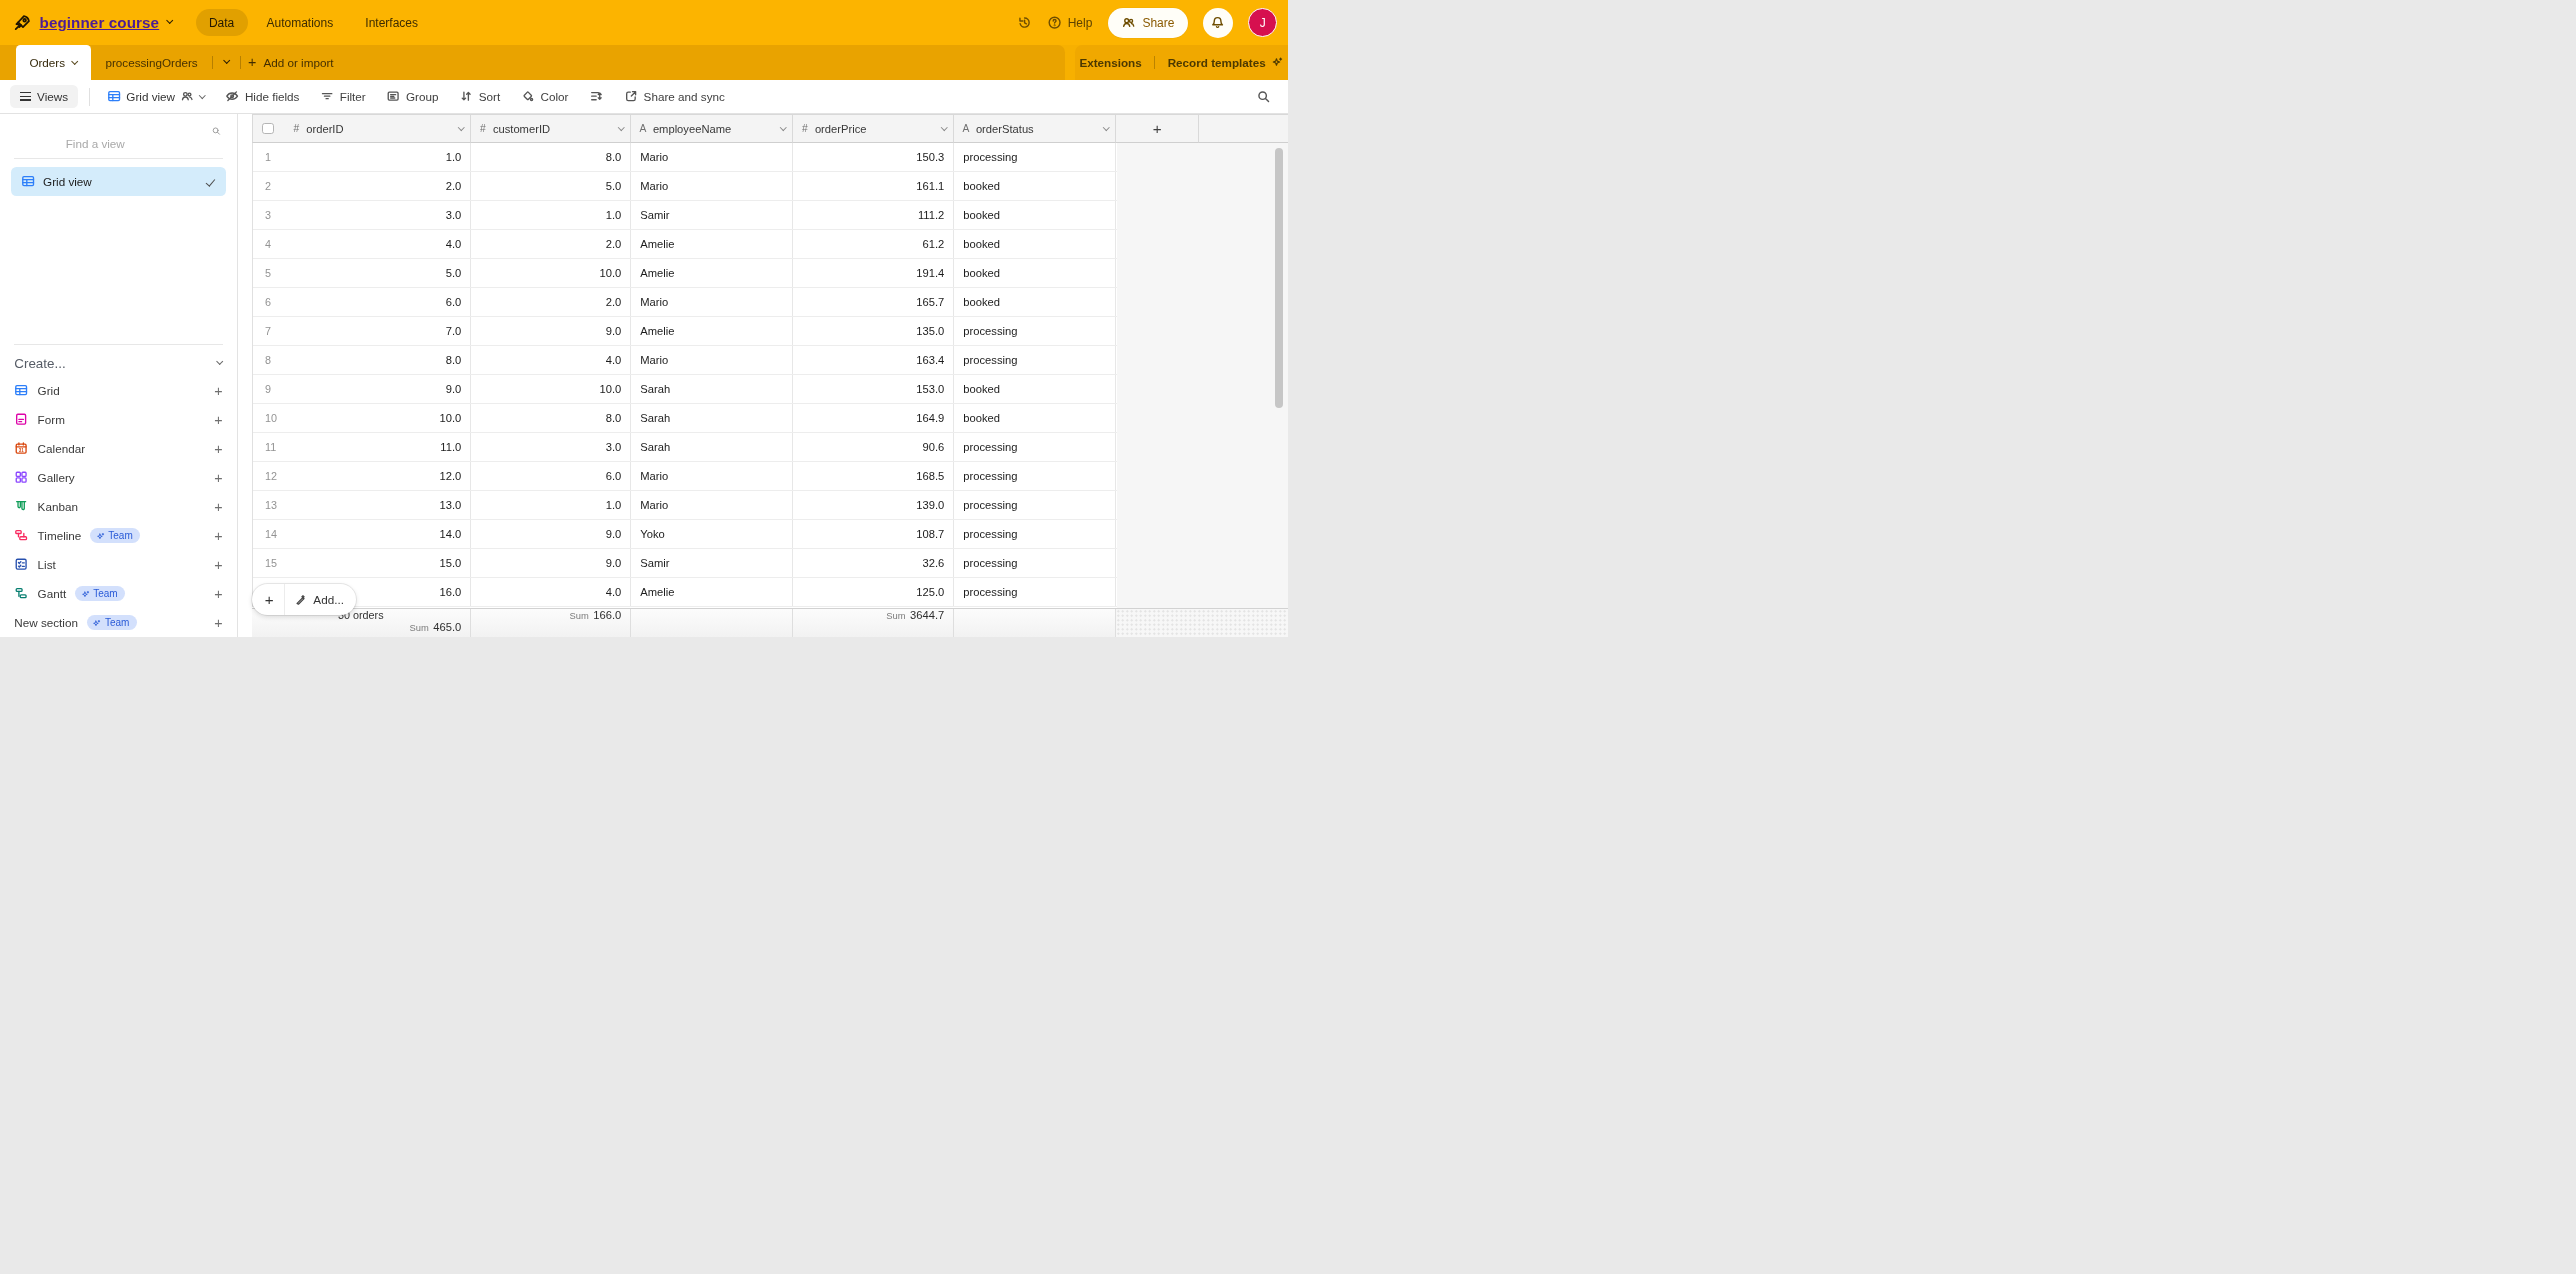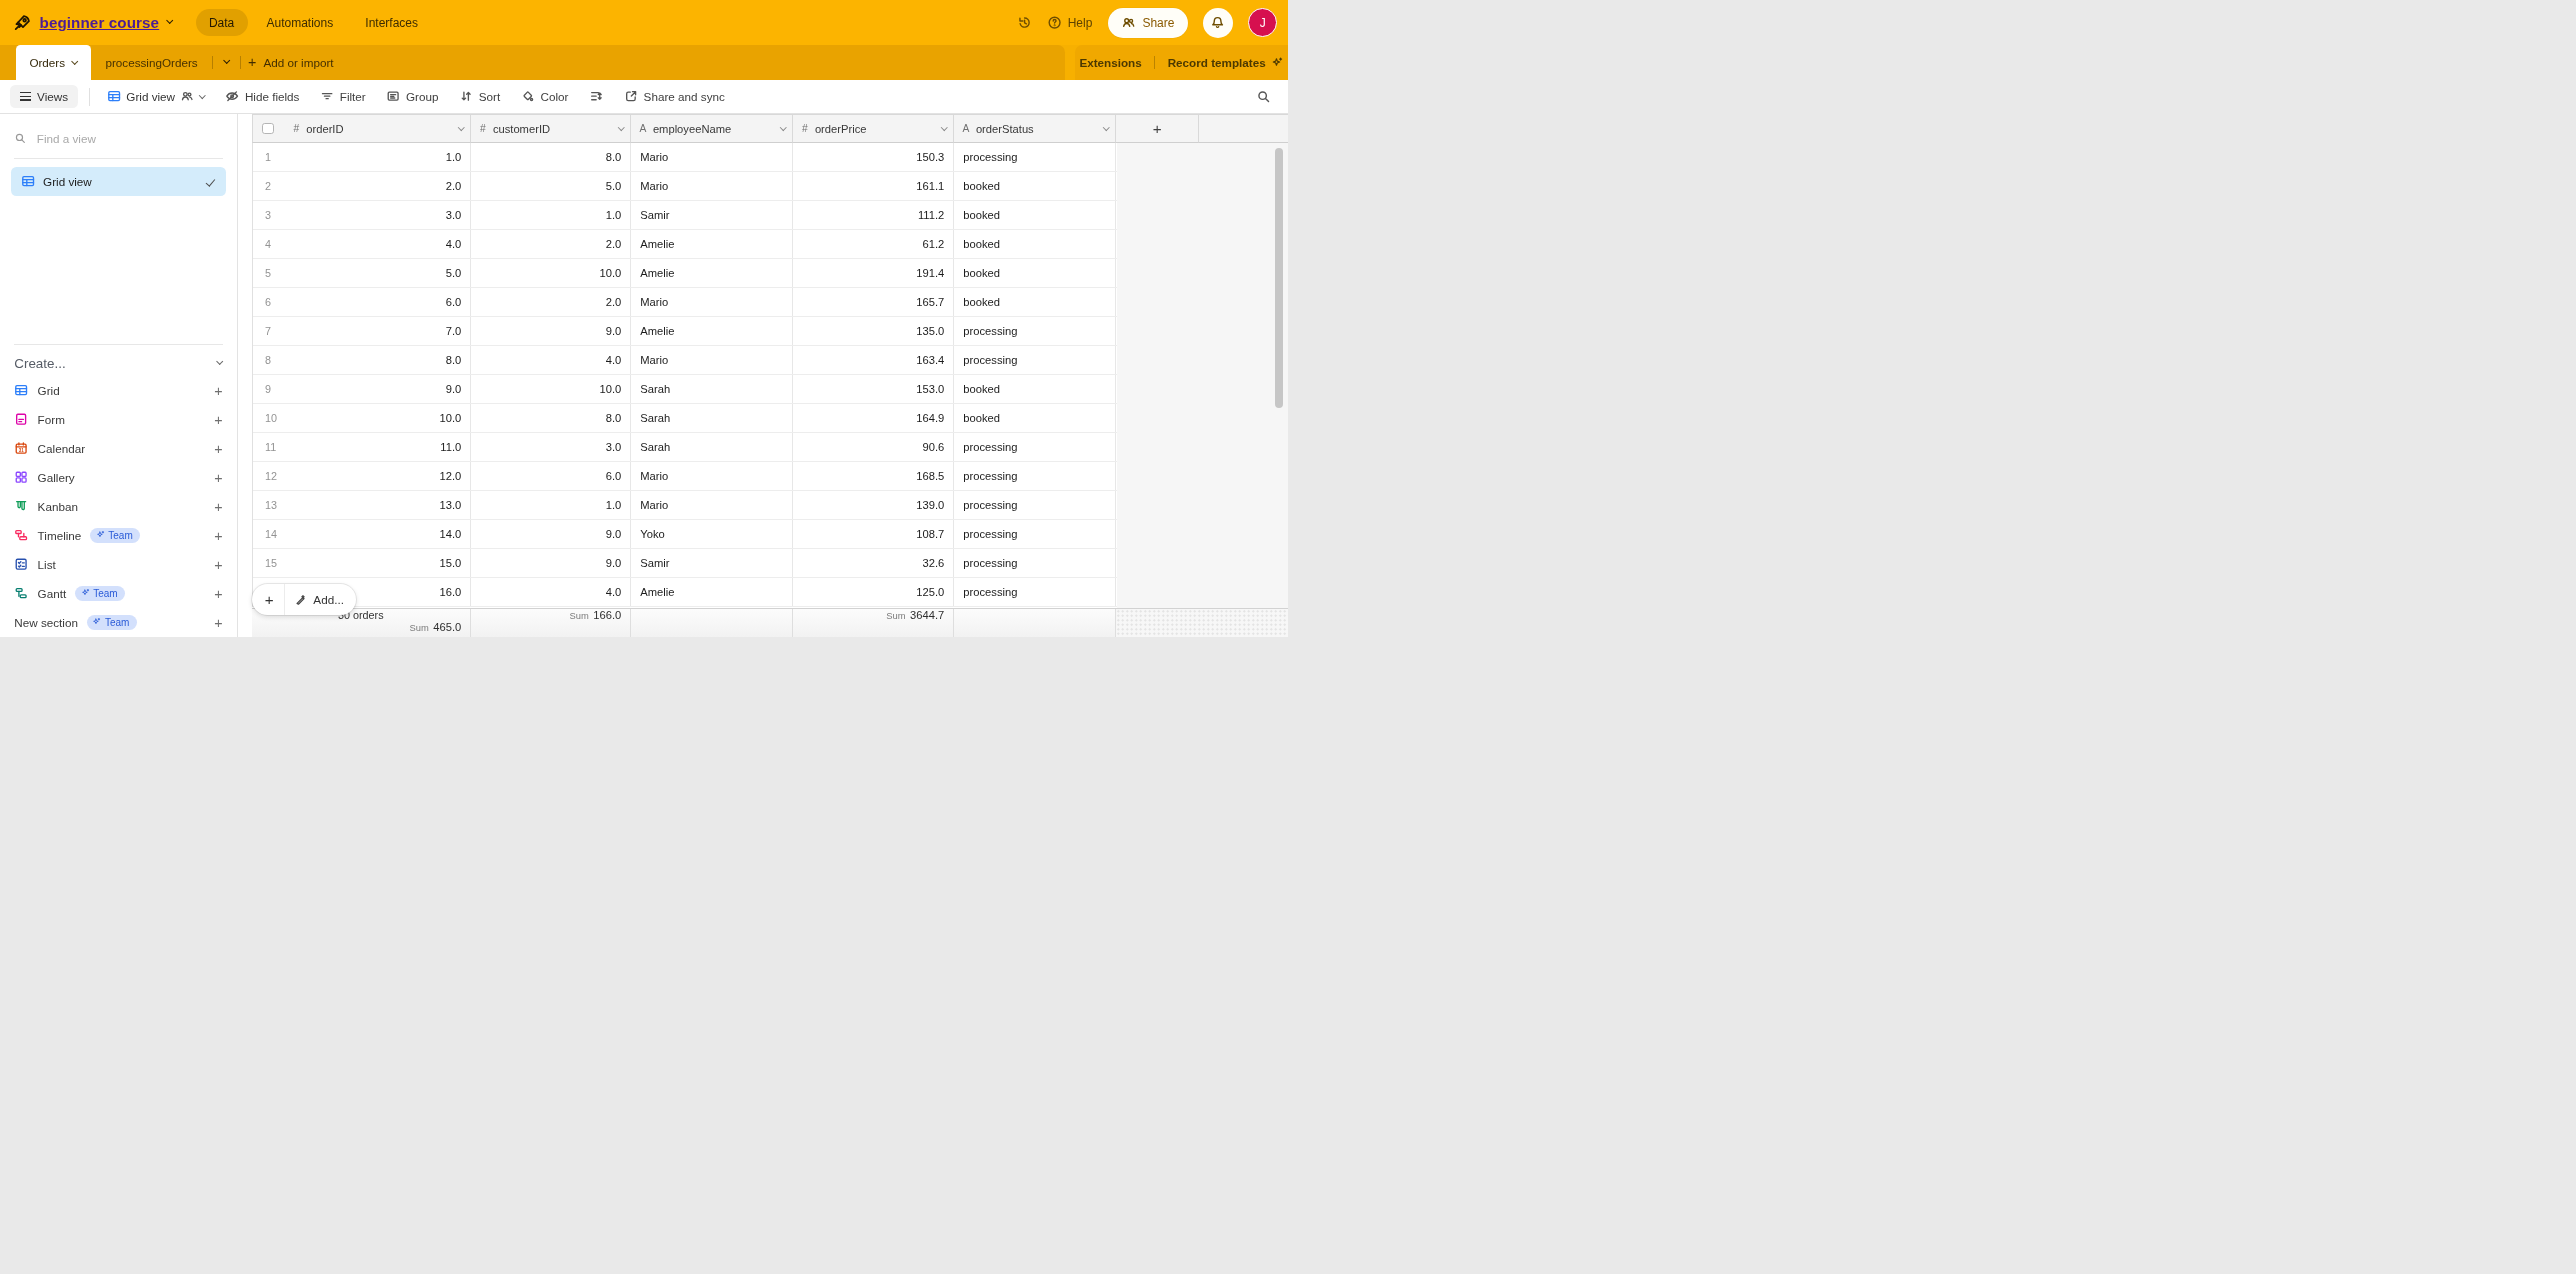--- a/index.html
+++ b/index.html
@@ -54,37 +54,37 @@
   .gridview-btn .icon-grid{color:#2d7ff9;}
   .gridview-btn{font-weight:500;color:#333;}
   .tbtn .chev{color:#666;width:4.5px;height:4.5px;}
   .searchbtn{margin-left:auto;margin-right:6.3px;color:#555;width:15.2px;height:15.2px;}
 
   
   .content{display:flex;height:523px;background:#fff;}
 
   
   .sidebar{width:238px;border-right:0.9px solid #e3e3e3;display:flex;flex-direction:column;padding-top:11.7px;}
-  .findrow{display:flex;align-items:center;gap:8px;margin:0 14.3px;height:25px;color:#999;}
+  .findrow{display:flex;align-items:flex-end;gap:0;margin:0 14.3px;height:25px;color:#999;flex-direction:column;}
   .findrow input{border:0;outline:0;flex:1;font-size:11.7px;font-family:inherit;color:#333;background:transparent;}
   .findrow input::placeholder{color:#a9a9a9;}
   .sb-div{height:0.9px;background:#e7e7e7;margin:7.2px 14.3px 0;}
   .viewitem{margin:8px 10.8px 0;height:29px;border-radius:5.4px;background:#d4ecfb;display:flex;align-items:center;
             gap:8px;padding:0 10px;font-size:11.7px;font-weight:500;color:#1c1c1c;}
   .viewitem .icon{width:14.3px;height:14.3px;color:#2d7ff9;}
   .checkmark{width:4.5px;height:9px;border-right:1.5px solid #4d4d4d;border-bottom:1.5px solid #4d4d4d;
              transform:rotate(40deg);margin-left:auto;margin-right:3.6px;}
   .sb-spacer{flex:1;}
   .createhdr{display:flex;align-items:center;margin:10.8px 14.3px 5.4px;color:#565c66;}
   .createhdr .lbl{font-size:13.4px;font-weight:500;}
   .createhdr .chev{margin-left:auto;color:#6a6a6a;}
   .citem{height:29px;display:flex;align-items:center;gap:9px;padding:0 14.3px;font-size:11.7px;color:#3a3a3a;}
   .citem .icon{width:14.3px;height:14.3px;flex:0 0 14.3px;}
   .citem .plusbtn{margin-left:auto;color:#6f6f6f;font-size:14.3px;font-weight:300;}
-  .badge{display:flex;align-items:flex-start;gap:3.6px;background:#d3e0fc;color:#2a5bd7;font-size:10px;
+  .badge{display:flex;align-items:flex-end;gap:3.6px;background:#d3e0fc;color:#2a5bd7;font-size:10px;
          border-radius:895px;padding:2.2px 7.2px 2.2px 5.4px;font-weight:500;}
   .badge svg{width:9px;height:9px;}
   .ic-grid{color:#2d7ff9;}.ic-form{color:#dd04a8;}.ic-cal{color:#d9480f;}.ic-gal{color:#8b46ff;}
   .ic-kan{color:#0f9d58;}.ic-tl{color:#f82b60;}.ic-list{color:#2750ae;}.ic-gantt{color:#077e70;}
 
   
   .gridwrap{flex:1;position:relative;background:#fff;overflow:hidden;}
   .dots{background-color:#f7f7f7;background-image:radial-gradient(#e2e2e2 0.9px,transparent 1px);background-size:4.5px 4.5px;}
   .ghead{display:flex;height:29px;margin-left:14.3px;background:#f4f4f4;border-top:0.9px solid #d8d8d8;}
   .hcell{display:flex;align-items:center;border-right:0.9px solid #d9d9d9;border-bottom:0.9px solid #cfcfcf;

